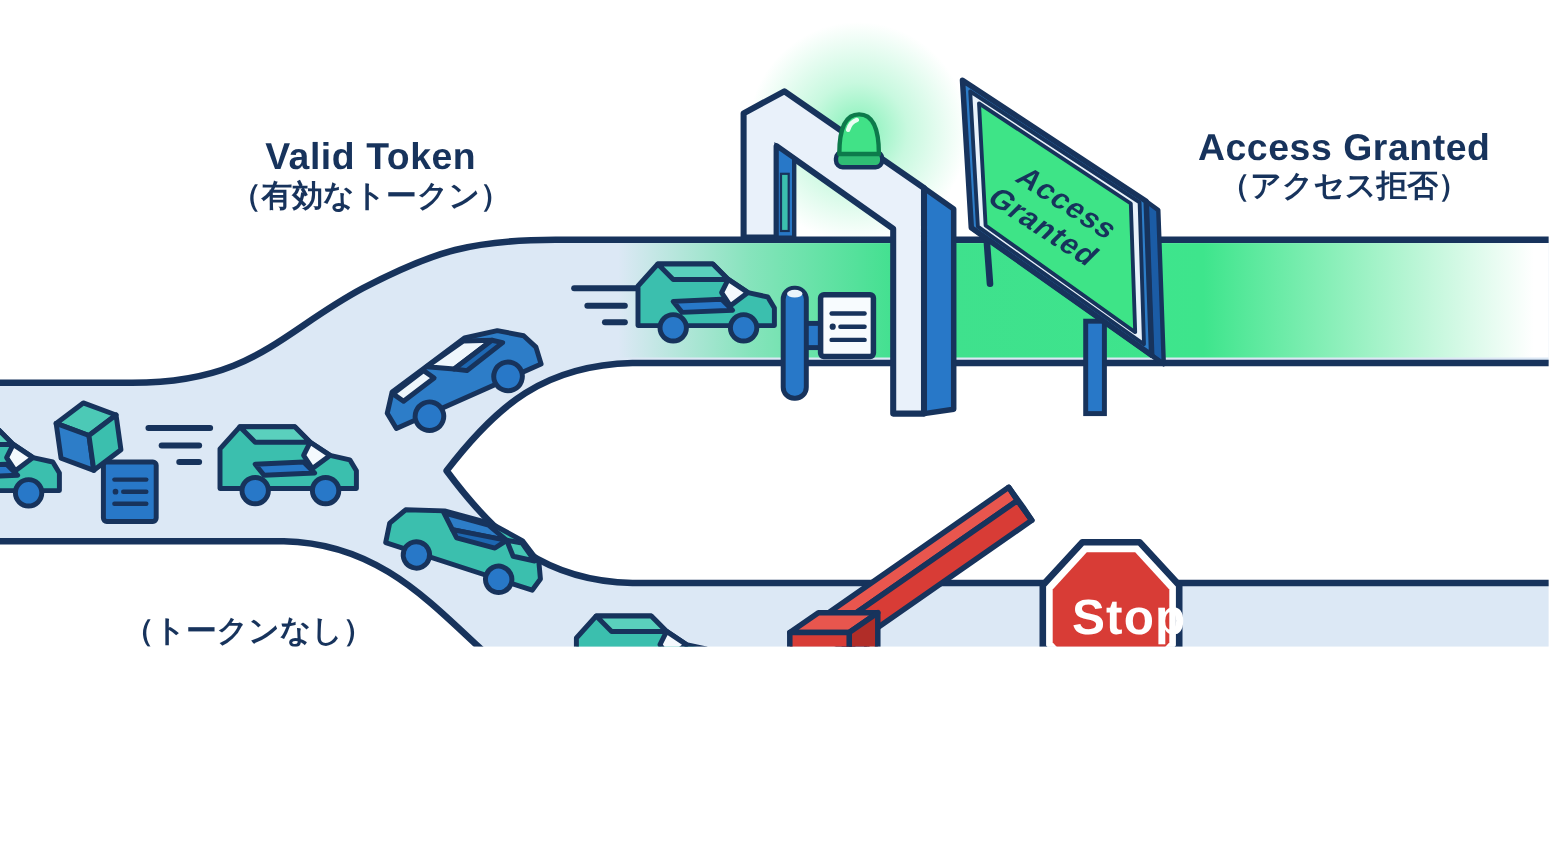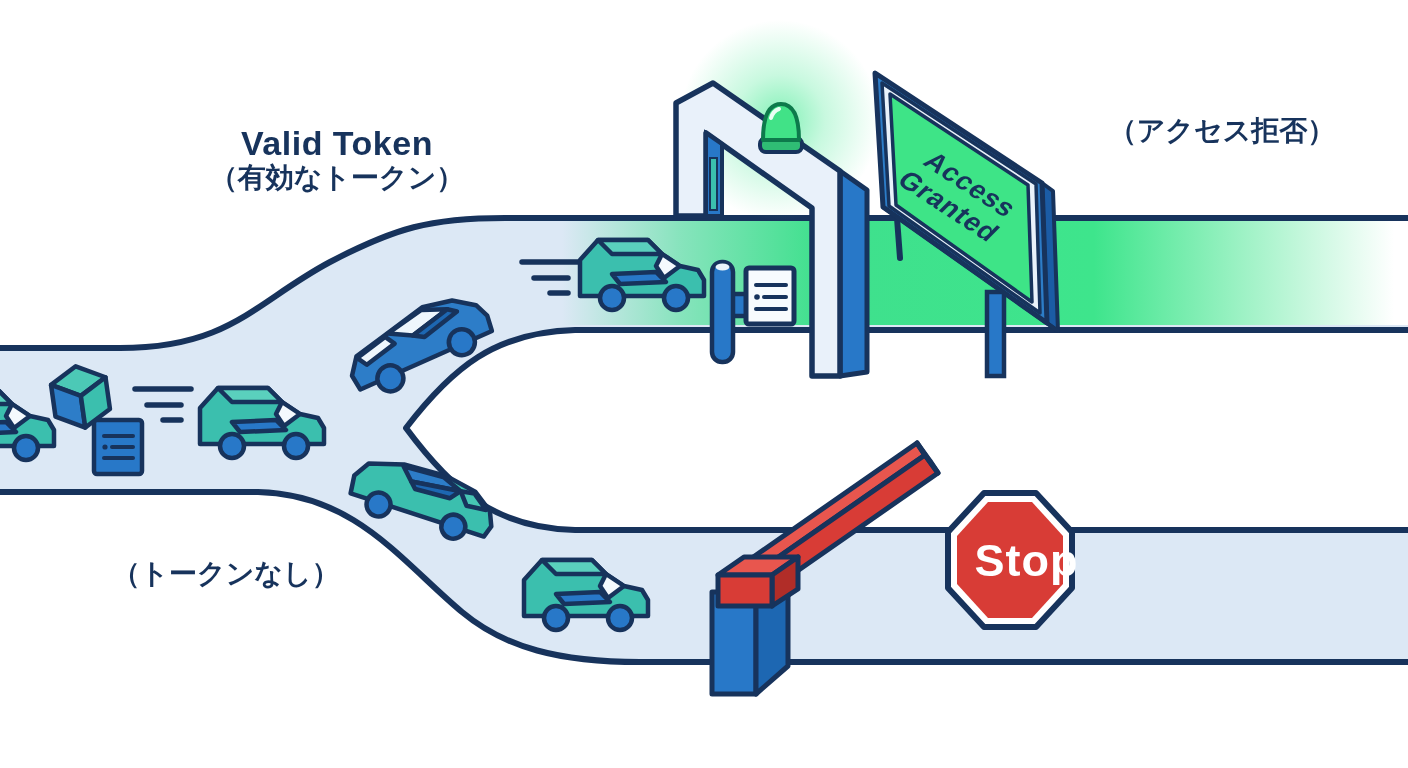--- a/index.html
+++ b/index.html
@@ -1,16 +1,16 @@
 <!DOCTYPE html>
 <html><head>
 <meta charset="utf-8">
 <style>
   html,body{margin:0;padding:0;background:#ffffff;}
-  .canvas{position:relative;width:1408px;height:768px;overflow:hidden;background:#ffffff;
+  .canvas{position:relative;width:1408px;height:588px;overflow:hidden;background:#ffffff;
           font-family:"Liberation Sans","DejaVu Sans",sans-serif;}
   .canvas svg{position:absolute;left:0;top:0;}
   .label{position:absolute;transform:translateX(-50%);text-align:center;color:#17335c;font-weight:700;line-height:1.12;white-space:nowrap;}
   .label .en{font-size:34px;letter-spacing:.5px;}
   .label .ja{font-size:28px;}
   .billboard-text{position:absolute;left:959px;top:196px;
      transform:translate(-50%,-50%) rotate(33deg) skewX(-12deg);
      color:#17335c;font-weight:700;font-size:27px;line-height:1.1;text-align:center;letter-spacing:1px;white-space:nowrap;}
   .stop-text{position:absolute;left:1010px;top:561px;transform:translate(-50%,-50%);
      color:#ffffff;font-weight:700;font-size:45px;letter-spacing:1px;white-space:nowrap;padding-left:33px;}
@@ -156,20 +156,21 @@
     <polygon points="1063,536 1032,502 988,502 957,536 957,584 988,618 1032,618 1063,584" fill="#d83c36"></polygon>
   </g>
 </svg>
 
 <div class="label" style="left:337px;top:124px;">
   <div class="en">Valid Token</div>
   <div class="ja">（有効なトークン）</div>
 </div>
 
 <div class="label" style="left:1222px;top:115px;">
+  <div class="en">Access Granted</div>
   <div class="ja">（アクセス拒否）</div>
 </div>
 
 
 <div class="label" style="left:226px;top:558px;">
   <div class="ja">（トークンなし）</div>
 </div>
 
 
 <div class="billboard-text">

